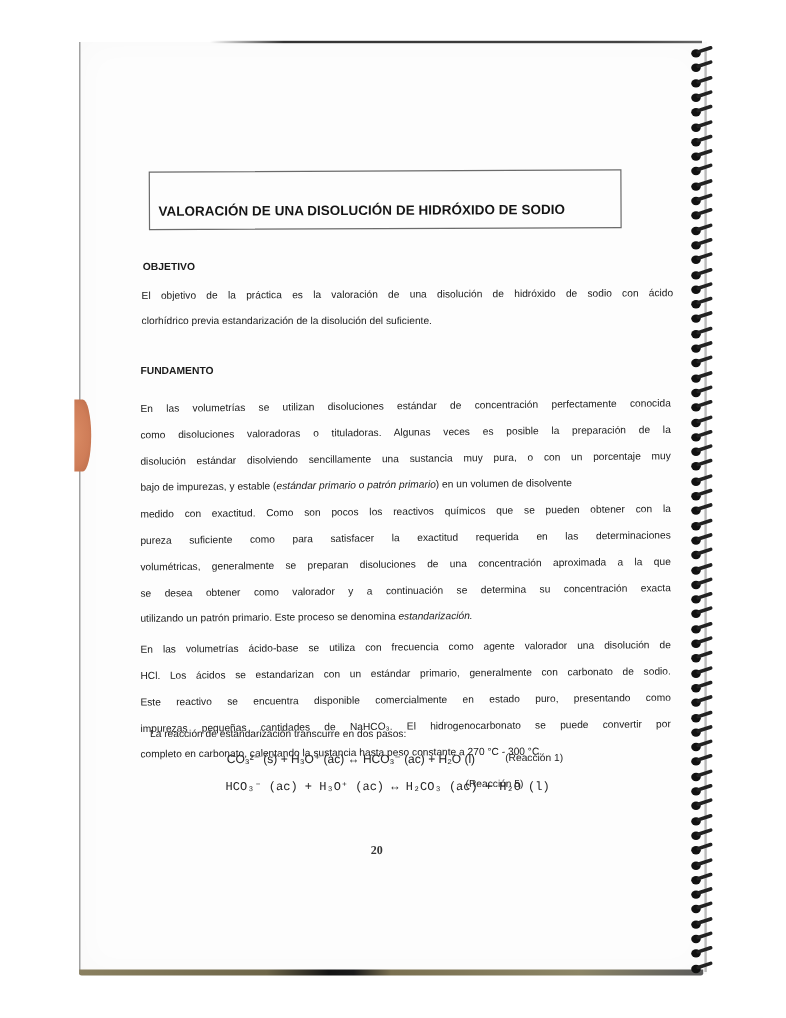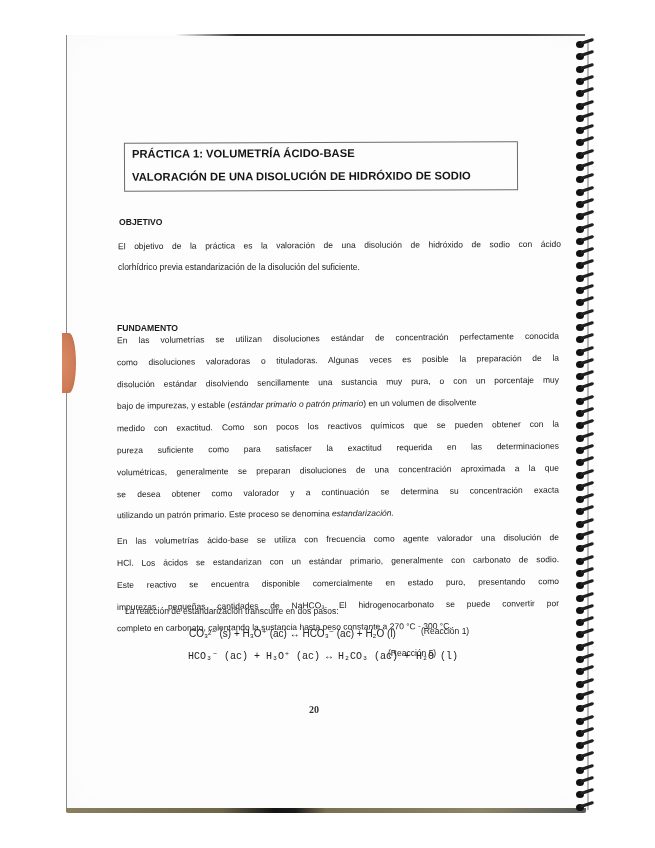--- a/index.html
+++ b/index.html
@@ -329,29 +329,28 @@
       <div class="dot"></div>
       <div class="wire"></div>
     </div>
     <div class="loop" style="top: 762.6px;">
       <div class="dot"></div>
       <div class="wire"></div>
     </div>
   </div>
 
 <div class="title-box">
-  <div class="title-line t1">PRÁCTICA 1: VOLUMETRÍA ÁCIDO-BASE</div>
   <div class="title-line t2">VALORACIÓN DE UNA DISOLUCIÓN DE HIDRÓXIDO DE SODIO</div>
 </div>
 
 <div class="section-heading" style="left:119px; top:217px;">OBJETIVO</div>
 <div class="para-line justify" style="left:118px; top:240px; width:443px; transform:rotate(-0.3deg);">El objetivo de la práctica es la valoración de una disolución de hidróxido de sodio con ácido</div>
 <div class="para-line" style="left:118px; top:262px;">clorhídrico previa estandarización de la disolución del suficiente.</div>
 
-<div class="section-heading" style="left:117px; top:323px;">FUNDAMENTO</div>
+<div class="section-heading" style="left:117px; top:304px;">FUNDAMENTO</div>
 
 <div class="para-line justify" style="left:117px; top:333px; width:442px; transform:rotate(-0.6deg);">En las volumetrías se utilizan disoluciones estándar de concentración perfectamente conocida</div>
 <div class="para-line justify" style="left:117px; top:355px; width:442px; transform:rotate(-0.6deg);">como disoluciones valoradoras o tituladoras. Algunas veces es posible la preparación de la</div>
 <div class="para-line justify" style="left:117px; top:377px; width:442px; transform:rotate(-0.6deg);">disolución estándar disolviendo sencillamente una sustancia muy pura, o con un porcentaje muy</div>
 <div class="para-line" style="left:117px; top:399px; transform:rotate(-0.6deg);">
   <span>bajo de impurezas, y estable (</span><em>estándar primario o patrón primario</em><span>) en un volumen de disolvente</span>
 </div>
 <div class="para-line justify" style="left:117px; top:421px; width:442px; transform:rotate(-0.6deg);">medido con exactitud. Como son pocos los reactivos químicos que se pueden obtener con la</div>
 <div class="para-line justify" style="left:117px; top:443px; width:442px; transform:rotate(-0.6deg);">pureza suficiente como para satisfacer la exactitud requerida en las determinaciones</div>
 <div class="para-line justify" style="left:117px; top:465px; width:442px; transform:rotate(-0.6deg);">volumétricas, generalmente se preparan disoluciones de una concentración aproximada a la que</div>

